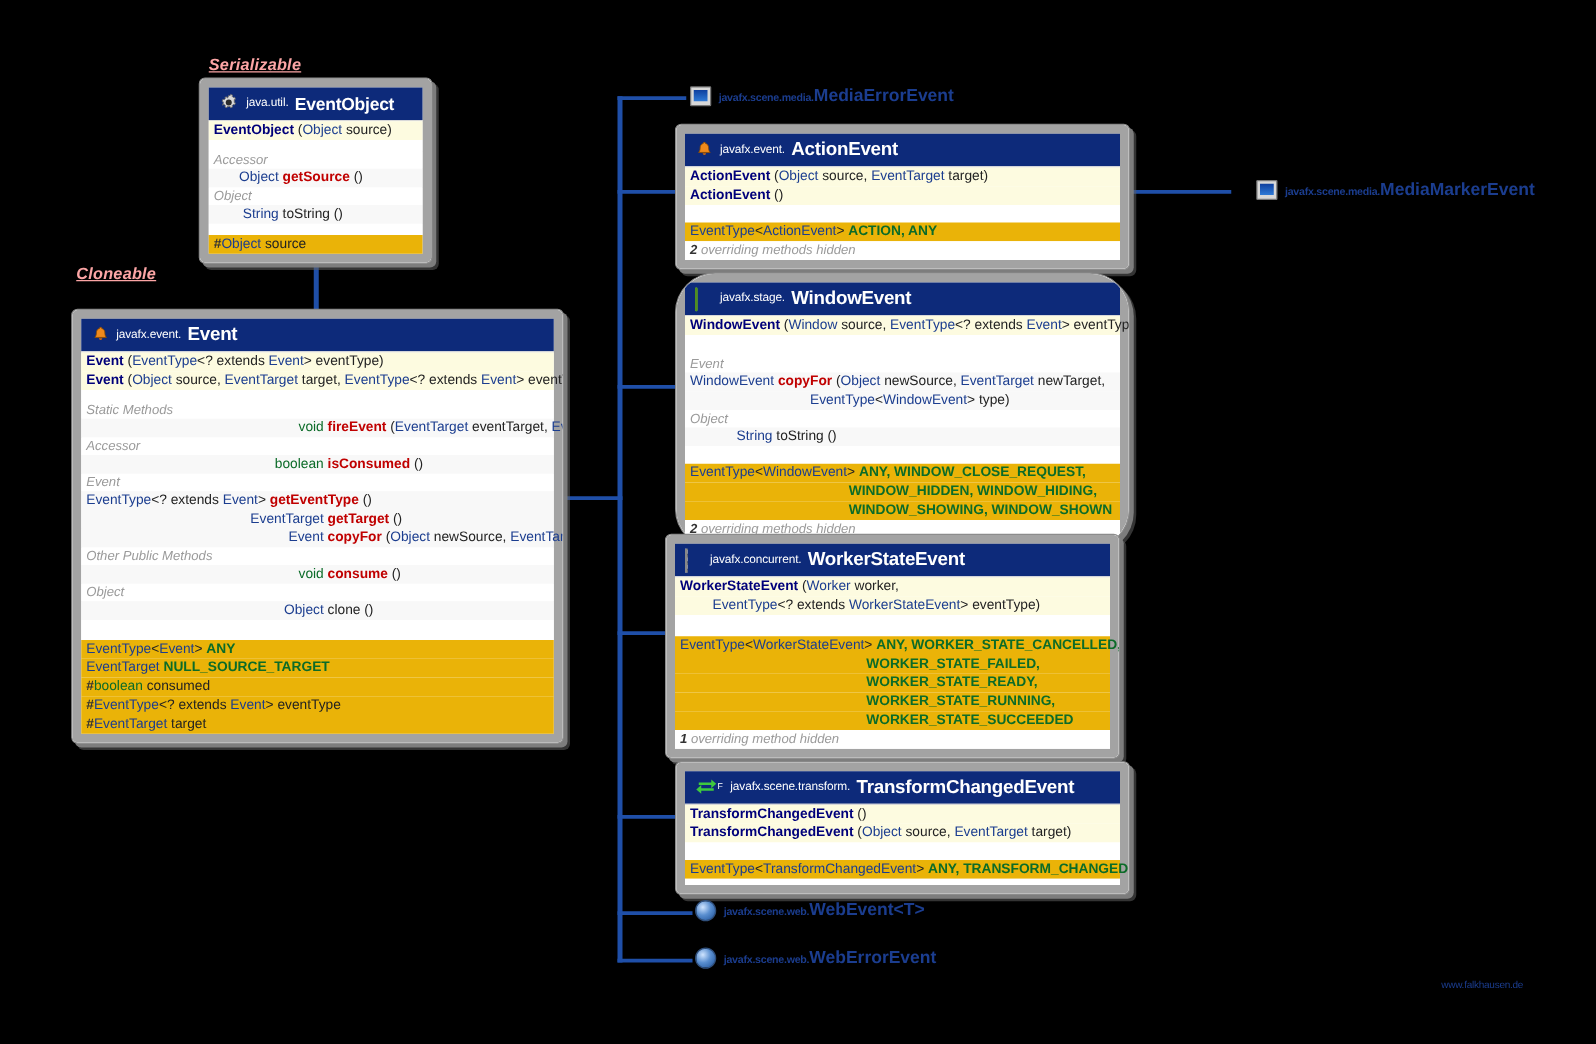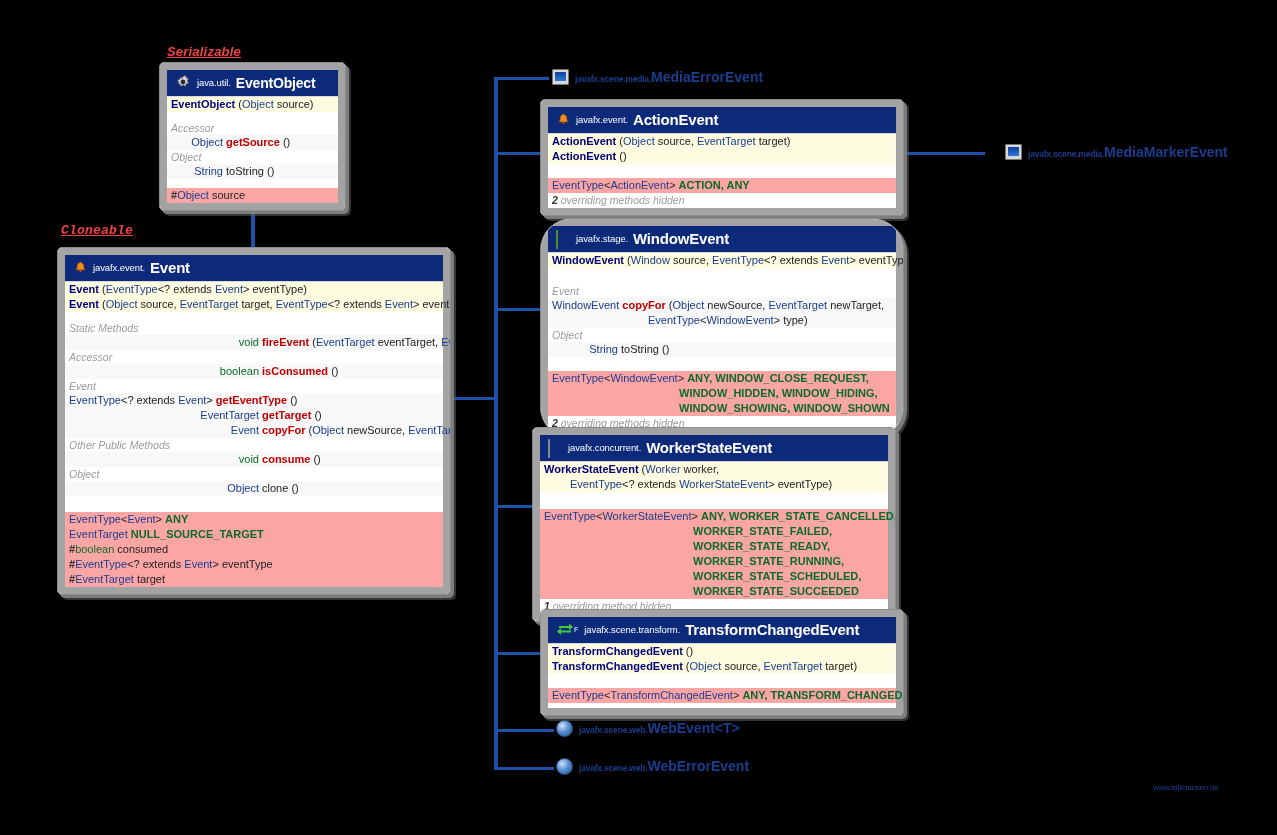--- a/index.html
+++ b/index.html
@@ -10,21 +10,21 @@
   }
   .canvas{position:absolute;inset:0;}
 
   
   .line{position:absolute;background:#1f4fa8;}
 
   
   .iface{
     position:absolute;
     font-style:italic;font-weight:bold;font-size:13px;
-    color:#ef4444;letter-spacing:.2px;
+    color:#fca5a5;letter-spacing:.2px;
     text-decoration:underline;
     white-space:nowrap;
   }
 
   
   .stub{position:absolute;display:flex;align-items:center;gap:6px;white-space:nowrap;}
   .stub .pkg{font-size:8.5px;color:#1b3d8f;font-weight:bold;letter-spacing:-.2px;}
   .stub .cls{font-size:14px;color:#1b3d8f;font-weight:bold;}
 
   
@@ -44,21 +44,21 @@
     white-space:nowrap;
   }
   .hdr .pkg{font-size:9.5px;font-weight:normal;letter-spacing:-.1px;}
   .hdr .cls{font-size:15px;font-weight:bold;letter-spacing:-.2px;}
   .hdr.small .cls{font-size:14px;}
 
   .sect{border-top:1px solid #d8d8d8;}
   .row{padding:0px 4px;line-height:15px;font-size:11px;white-space:nowrap;}
   .ctor{background:#fdfbe0;}
   .meth{background:#f8f8f8;}
-  .field{background:#fca5a5;}
+  .field{background:#eab308;}
   .blank{height:9px;background:#fff;}
   .cat{font-style:italic;color:#9a9a9a;font-size:10.5px;background:#fff;padding:0 4px;line-height:14px;}
   .hidden-note{font-size:10.5px;font-style:italic;color:#9a9a9a;background:#fff;padding:0 4px;line-height:15px;}
   .hidden-note b{color:#333;font-style:italic;font-weight:bold;}
 
   .t-type{color:#1b3d8f;}
   .t-name{color:#c00000;font-weight:bold;}
   .t-nameplain{color:#222;}
   .t-ctor{color:#00007a;font-weight:bold;}
   .t-prim{color:#0b6b28;}
@@ -109,21 +109,21 @@
 
   <div class="line" style="left:494px;top:652px;width:48px;height:3px;"></div>
 
   <div class="line" style="left:494px;top:729px;width:60px;height:3px;"></div>
 
   <div class="line" style="left:494px;top:767px;width:60px;height:3px;"></div>
 
   <div class="line" style="left:905px;top:152px;width:80px;height:3px;"></div>
 
   <div class="iface" style="left:167px;top:44px;">Serializable</div>
-  <div class="iface" style="left:61px;top:223px;font-family:Liberation Mono, monospace;">Cloneable</div>
+  <div class="iface" style="left:61px;top:211px;">Cloneable</div>
 
   <div class="box" style="left:159px;top:62px;width:185px;">
     <div class="shell">
       <div class="hdr small">
         <span class="ic ic-gear">
           <svg viewBox="0 0 16 16" width="16" height="16">
               <path fill="#d9d9d9" stroke="#6a6a6a" stroke-width="0.7" d="M8 2.3l1 .2.5-1 1.5.6-.2 1.1.8.8 1.1-.2.6 1.5-1 .5.2 1-.2 1 1 .5-.6 1.5-1.1-.2-.8.8.2 1.1-1.5.6-.5-1-1 .2-1-.2-.5 1-1.5-.6.2-1.1-.8-.8-1.1.2L2.7 10l1-.5-.2-1 .2-1-1-.5.6-1.5 1.1.2.8-.8-.2-1.1L6.5 3.5l.5 1z"></path>
             <circle cx="8" cy="8" r="2.4" fill="#2b2b2b"></circle>
             </svg>
         </span>
@@ -246,21 +246,20 @@
       </div>
       <div class="sect">
         <div class="row ctor"><span class="t-ctor">WorkerStateEvent</span><span class="t-plain"> (</span><span class="t-type">Worker</span><span class="t-plain"> worker,</span></div>
         <div class="row ctor"><span class="t-plain" style="display:inline-block;width:26px;"></span><span class="t-type">EventType</span><span class="t-plain">&lt;? extends </span><span class="t-type">WorkerStateEvent</span><span class="t-plain">&gt;  eventType)</span></div>
       </div>
       <div class="blank" style="height:17px;"></div>
       <div class="row field"><span class="t-type">EventType</span><span class="t-plain">&lt;</span><span class="t-type">WorkerStateEvent</span><span class="t-plain">&gt;  </span><span class="t-const">ANY, WORKER_STATE_CANCELLED,</span></div>
       <div class="row field"><span class="t-plain" style="display:inline-block;width:149px;"></span><span class="t-const">WORKER_STATE_FAILED,</span></div>
       <div class="row field"><span class="t-plain" style="display:inline-block;width:149px;"></span><span class="t-const">WORKER_STATE_READY,</span></div>
       <div class="row field"><span class="t-plain" style="display:inline-block;width:149px;"></span><span class="t-const">WORKER_STATE_RUNNING,</span></div>
-      <div class="row field"><span class="t-plain" style="display:inline-block;width:149px;"></span><span class="t-const">WORKER_STATE_SCHEDULED,</span></div>
       <div class="row field"><span class="t-plain" style="display:inline-block;width:149px;"></span><span class="t-const">WORKER_STATE_SUCCEEDED</span></div>
       <div class="hidden-note"><b>1</b> <span>overriding method hidden</span></div>
     </div>
   </div>
 
   <div class="box" style="left:540px;top:609px;width:362px;">
     <div class="shell">
       <div class="hdr">
         <span class="ic">
           <svg viewBox="0 0 18 14" width="18" height="14">

